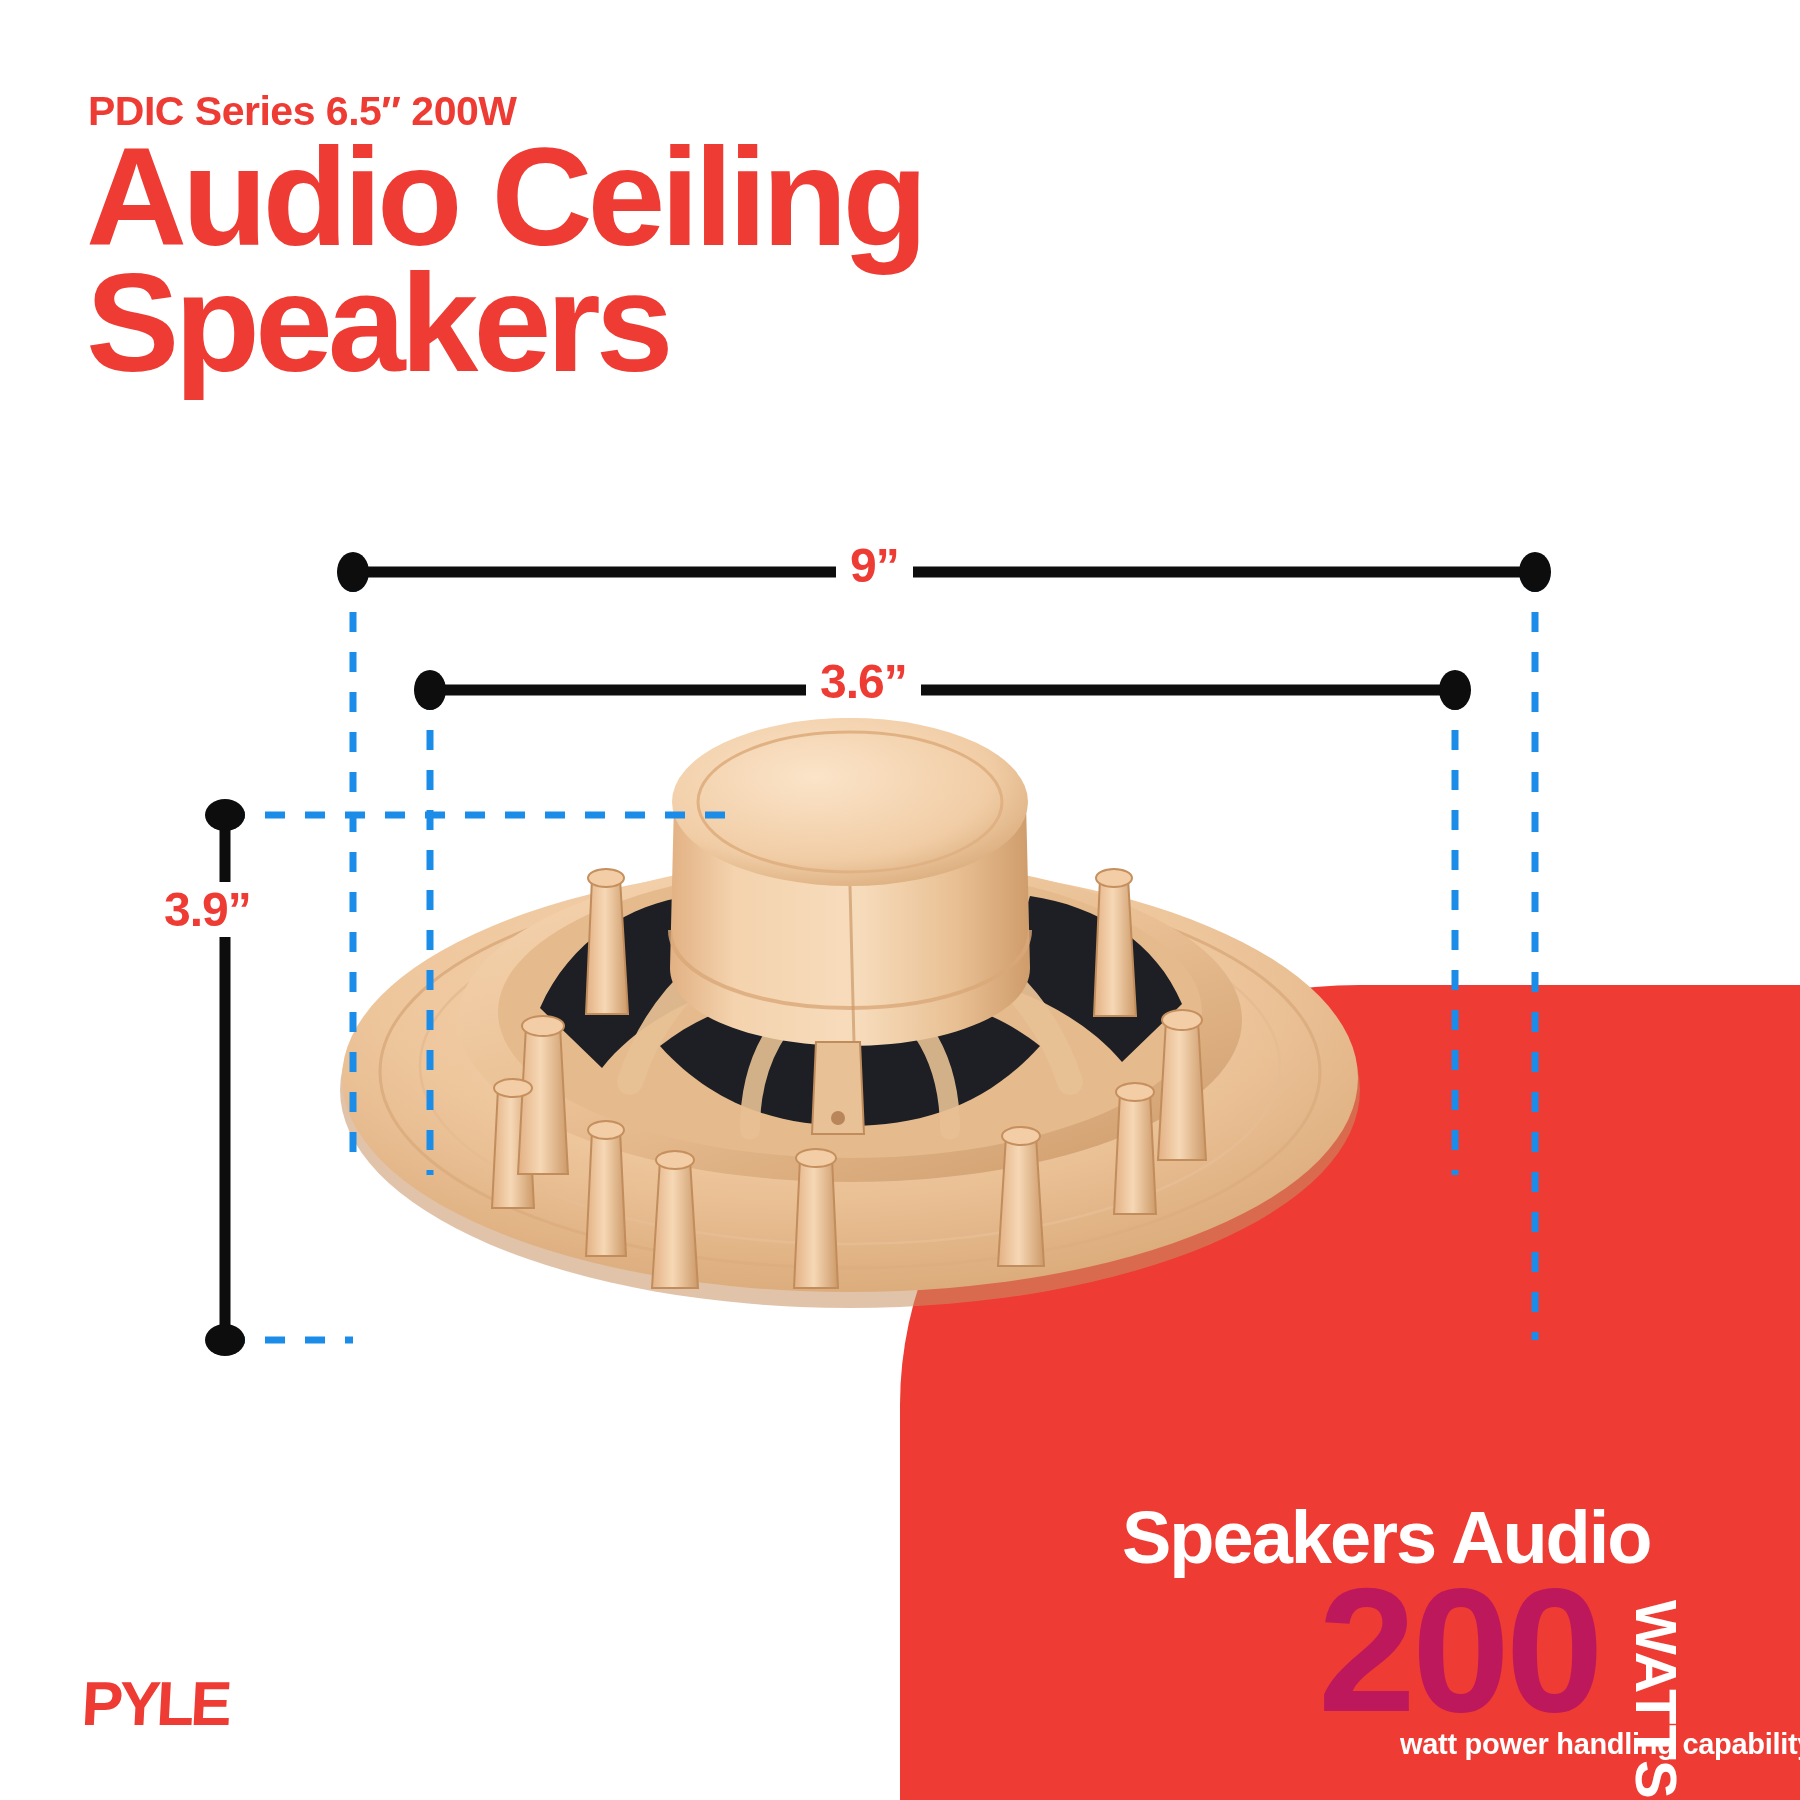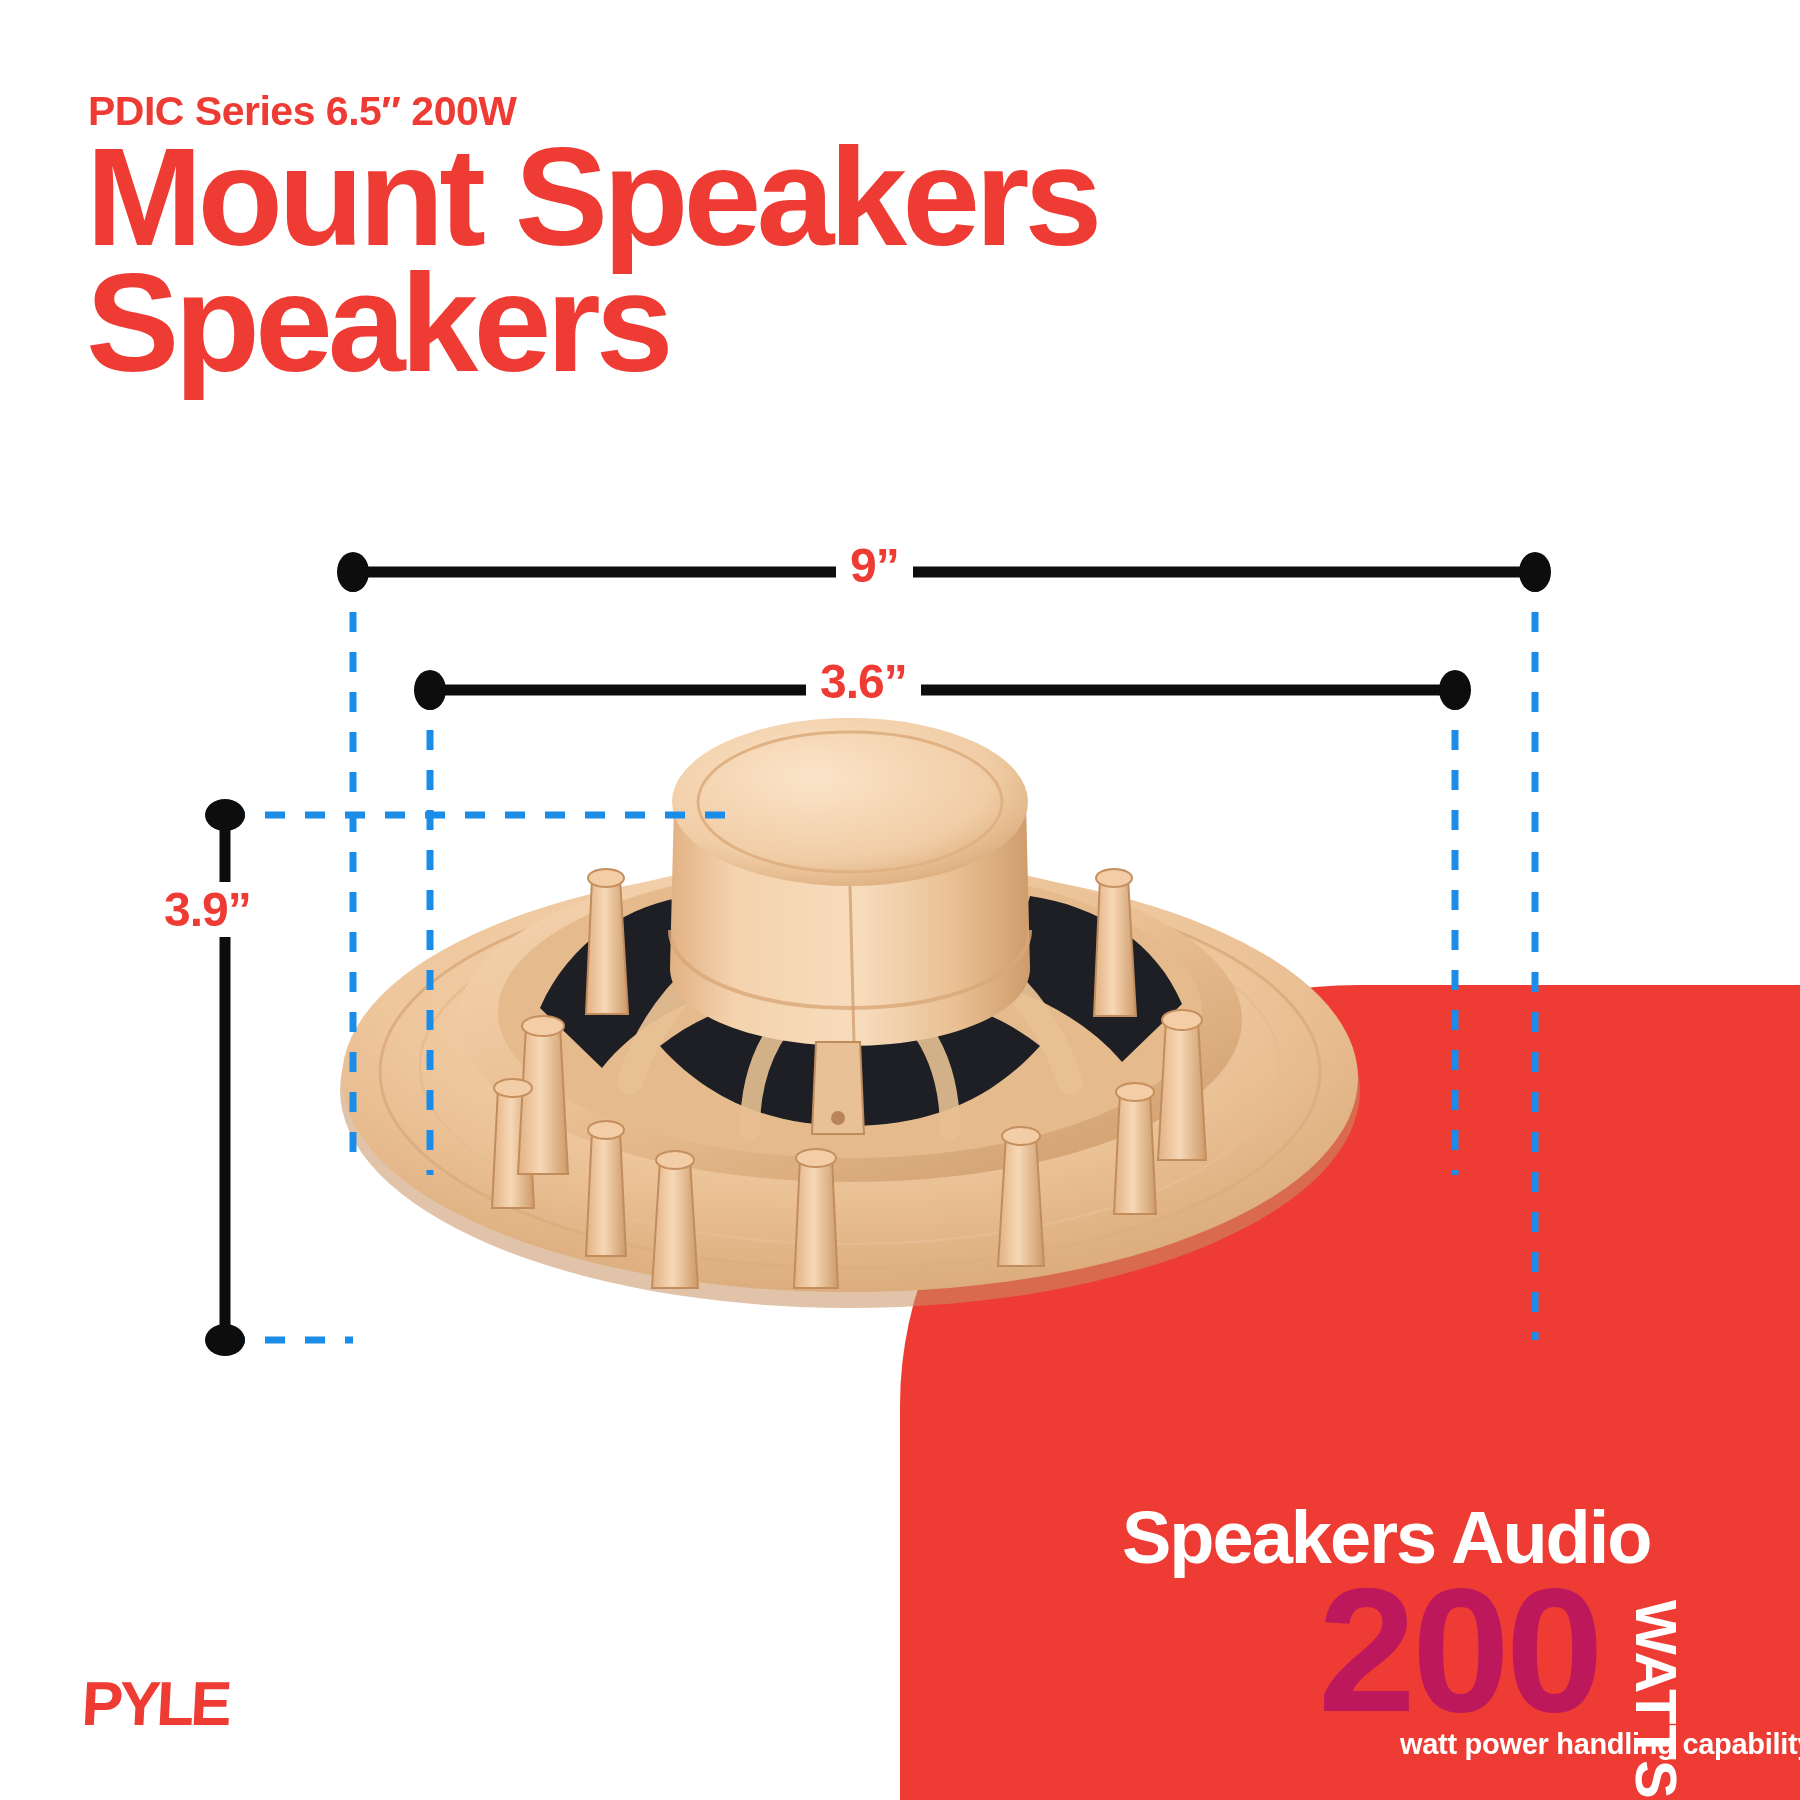--- a/index.html
+++ b/index.html
@@ -86,21 +86,21 @@
   }
   .product svg{display:block;width:100%;height:100%;}
 </style>
 </head>
 <body>
 
 <div id="stage">
 
   <div class="eyebrow">PDIC Series 6.5″ 200W</div>
 
-  <div class="title">Mount Speakers
+  <div class="title">Audio Ceiling
 Speakers</div>
 
   <div class="blob">
     <div class="blob-inner"></div>
   </div>
 
   <div class="immersive">Speakers Audio</div>
 
   <div class="watt-num">200</div>
 

